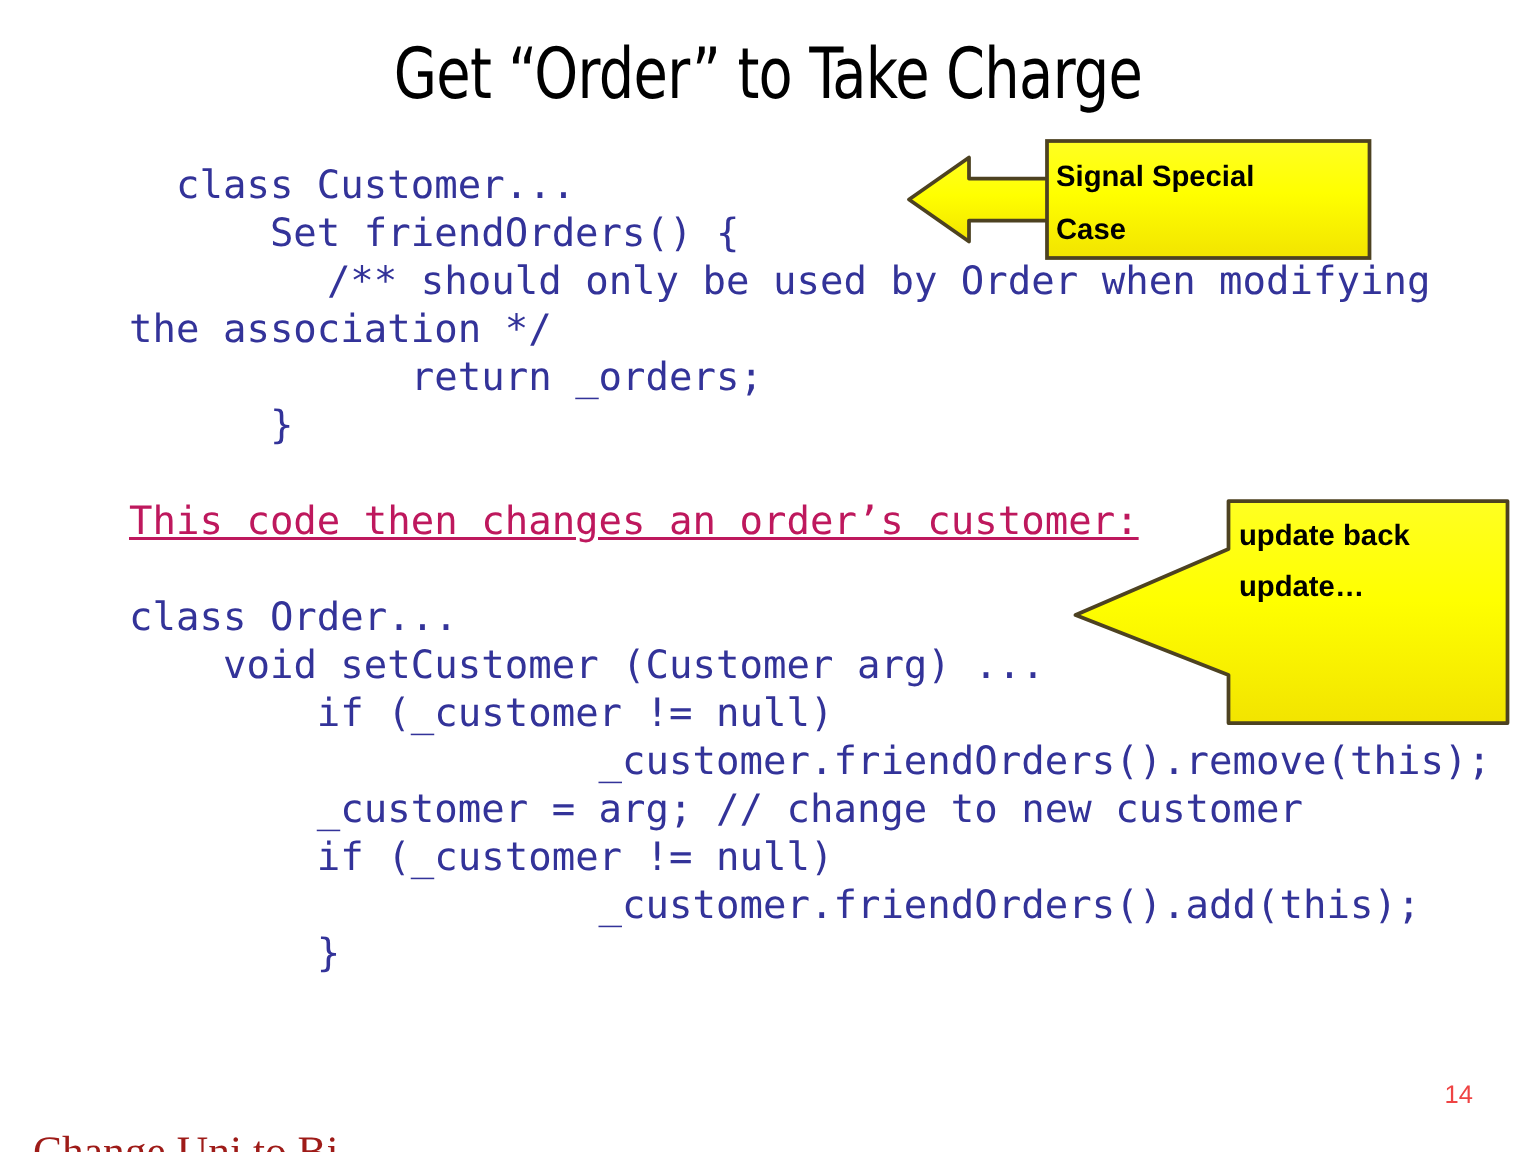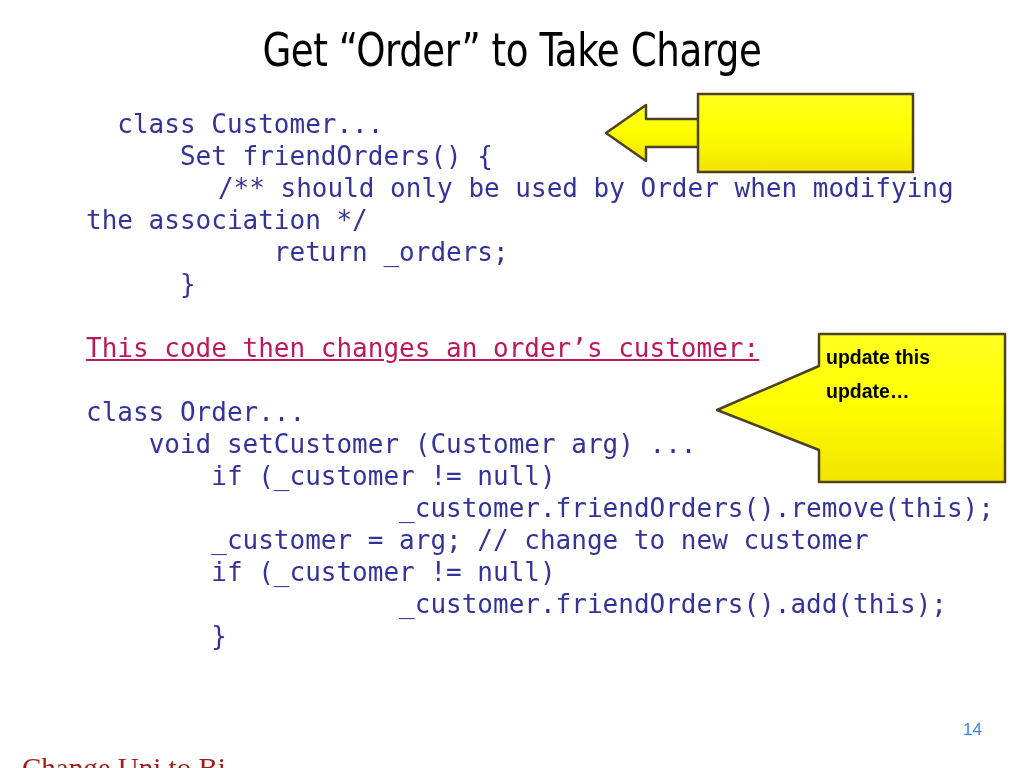--- a/index.html
+++ b/index.html
@@ -119,21 +119,21 @@
     color: #9e1b18;
     white-space: nowrap;
     margin-top: 34px;
   }
   .page-number {
     position: absolute;
     left: 963px;
     top: 720px;
     font-family: "Liberation Sans", sans-serif;
     font-size: 17px;
-    color: #3b82f6;
+    color: #ef4444;
   }
 </style>
 </head>
 <body>
 
 <div class="slide-title">Get “Order” to Take Charge</div>
 
 <div class="code-block" id="code-body"><div class="code-line">  class Customer...</div><div class="code-line">      Set friendOrders() {</div><div class="code-line wrap">      /** should only be used by Order when modifying the association */</div><div class="code-line">            return _orders;</div><div class="code-line">      }</div><div class="code-line blank">&nbsp;</div><div class="code-line dark">This code then changes an order’s customer:</div><div class="code-line blank">&nbsp;</div><div class="code-line">class Order...</div><div class="code-line">    void setCustomer (Customer arg) ...</div><div class="code-line">        if (_customer != null)</div><div class="code-line">                    _customer.friendOrders().remove(this);</div><div class="code-line">        _customer = arg; // change to new customer</div><div class="code-line">        if (_customer != null)</div><div class="code-line">                    _customer.friendOrders().add(this);</div><div class="code-line">        }</div></div>
 
 <div class="callout-arrow-wrap">
@@ -143,34 +143,38 @@
         <stop offset="0%" stop-color="#ffff22"></stop>
         <stop offset="45%" stop-color="#ffff00"></stop>
         <stop offset="100%" stop-color="#f2e400"></stop>
       </linearGradient>
     </defs>
 
     <path d="M 2 41 L 42 13 L 42 27 L 96 27 L 96 55 L 42 55 L 42 69 Z" fill="url(#yg1)" stroke="#4d4221" stroke-width="2.5" stroke-linejoin="round"></path>
 
     <rect x="94" y="2" width="215" height="78" fill="url(#yg1)" stroke="#4d4221" stroke-width="2.5"></rect>
   </svg>
+  <div class="callout-text">
+    <div>Signal Special</div>
+    <div>Case</div>
+  </div>
 </div>
 
 <div class="callout-bubble-wrap">
   <svg class="bubble-svg" width="294" height="152" viewBox="0 0 294 152">
     <defs>
       <linearGradient id="yg2" x1="0" y1="0" x2="0" y2="1">
         <stop offset="0%" stop-color="#ffff22"></stop>
         <stop offset="45%" stop-color="#ffff00"></stop>
         <stop offset="100%" stop-color="#f2e400"></stop>
       </linearGradient>
     </defs>
     <path d="M 105 2 L 291 2 L 291 150 L 105 150 L 105 118 L 3 78 L 105 34 Z" fill="url(#yg2)" stroke="#4d4221" stroke-width="2.5" stroke-linejoin="round"></path>
   </svg>
   <div class="callout-text">
-    <div>update this</div>
+    <div>update back</div>
     <div>update…</div>
   </div>
 </div>
 
 <div class="footer-note">Change Uni to Bi</div>
 
 <div class="page-number">14</div>
 
 </body></html>

